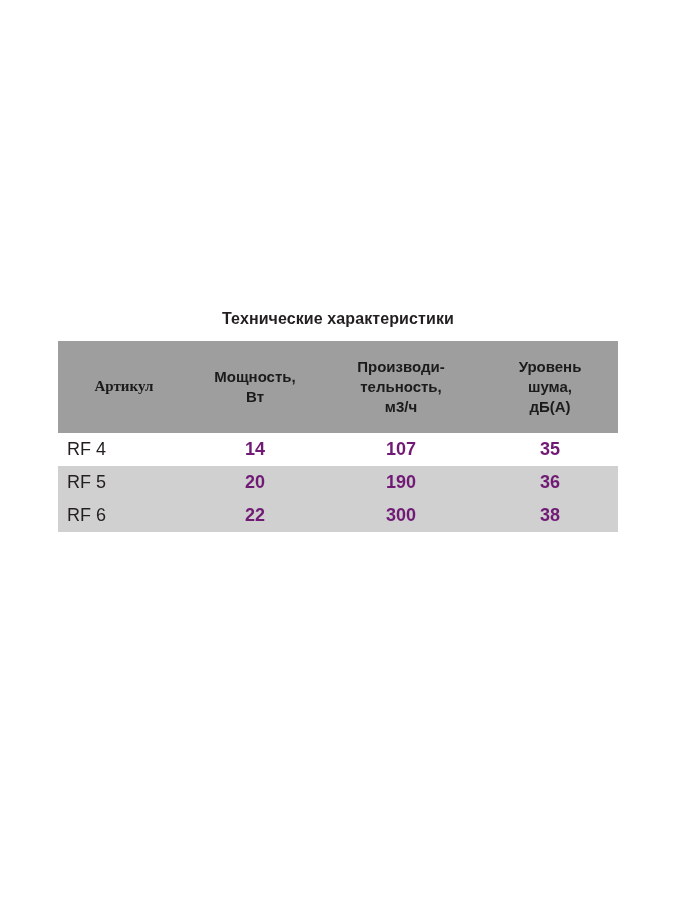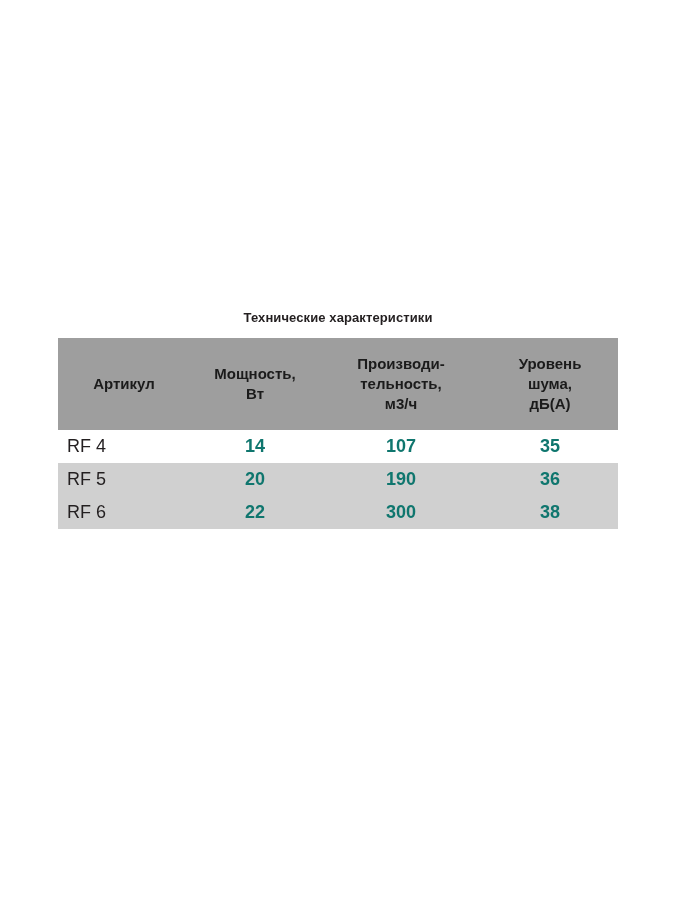--- a/index.html
+++ b/index.html
@@ -20,21 +20,21 @@
     height: 900px;
   }
   .spec-block {
     position: absolute;
     left: 58px;
     top: 310px;
     width: 560px;
   }
   .spec-title {
     text-align: center;
-    font-size: 13px;
+    font-size: 16px;
     font-weight: bold;
     color: #231f20;
     margin: 0 0 13px 0;
     letter-spacing: 0.1px;
   }
   table.spec-table {
     border-collapse: collapse;
     width: 560px;
     table-layout: fixed;
   }
@@ -53,20 +53,21 @@
     font-weight: bold;
     text-align: center;
     line-height: 1.32;
     height: 92px;
     vertical-align: middle;
     padding: 4px 6px;
     box-sizing: border-box;
   }
   thead th.col-article {
     width: 132px;
+    font-family: Liberation Serif, serif;
   }
   thead th.col-power {
     width: 130px;
   }
   thead th.col-capacity {
     width: 162px;
   }
   thead th.col-noise {
     width: 136px;
     margin-top: 24px;
@@ -88,21 +89,21 @@
   }
   tbody td.cell-article {
     text-align: left;
     padding-left: 9px;
     font-weight: normal;
     color: #231f20;
   }
   tbody td.cell-value {
     text-align: center;
     font-weight: bold;
-    color: #0f766e;
+    color: #701a75;
   }
   .nowrap-break {
     display: block;
   }
 </style>
 </head>
 <body>
 
 <div class="page">
 

